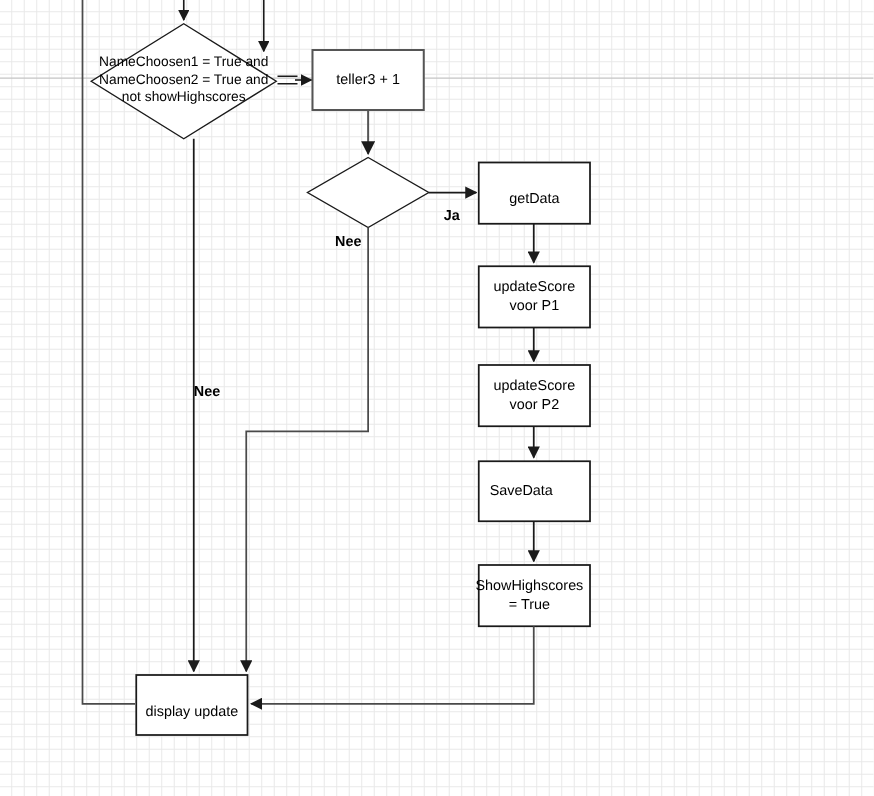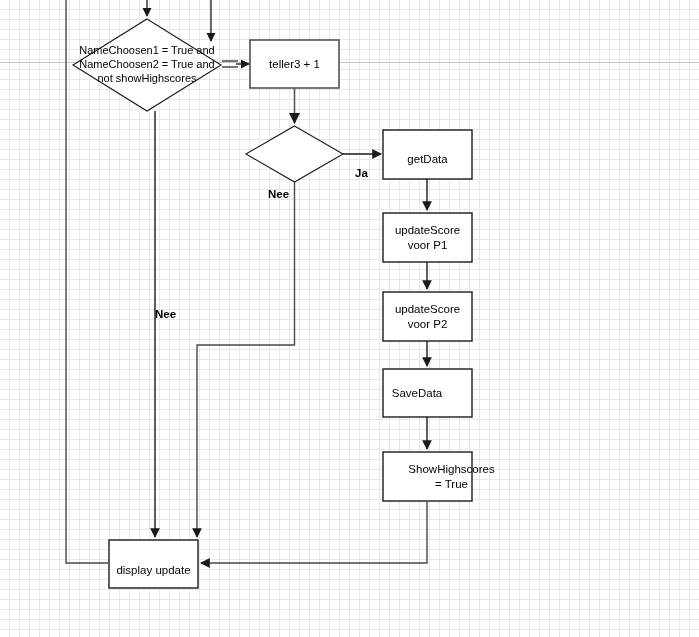--- a/index.html
+++ b/index.html
@@ -151,21 +151,21 @@
   <div class="node-text" style="left:383px; top:130px; width:89px; height:58px;">getData</div>
 
   <div class="node-text" style="left:383px; top:213px; width:89px; height:49px;">updateScore
 voor P1</div>
 
   <div class="node-text" style="left:383px; top:292px; width:89px; height:49px;">updateScore
 voor P2</div>
 
   <div class="node-text" style="left:383px; top:369px; width:68px; height:48px;">SaveData</div>
 
-  <div class="node-text" style="left:383px; top:452px; width:81px; height:49px;padding-left:28px;">ShowHighscores
+  <div class="node-text" style="left:383px; top:452px; width:81px; height:49px;">ShowHighscores
 = True</div>
 
   <div class="node-text" style="left:109px; top:540px; width:89px; height:61px;">display update</div>
 
   <div class="edge-label" style="left:355px; top:136px;margin-top:31px;">Ja</div>
 
   <div class="edge-label" style="left:268px; top:188px;">Nee</div>
 
   <div class="edge-label" style="left:155px; top:308px;">Nee</div>
 

